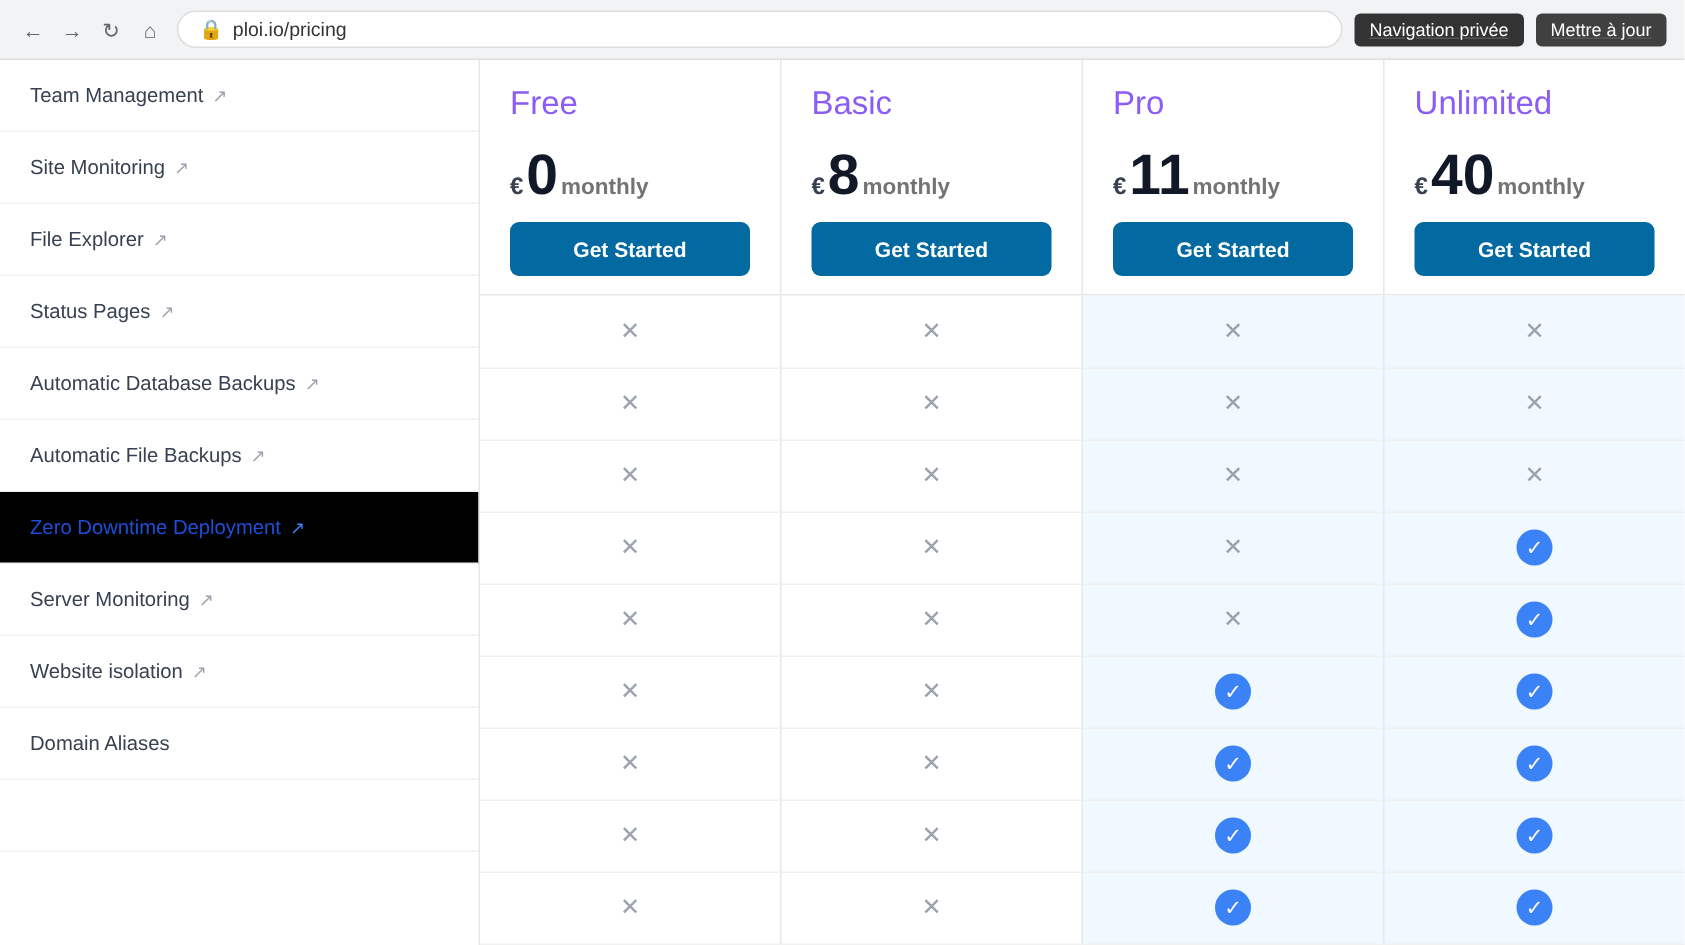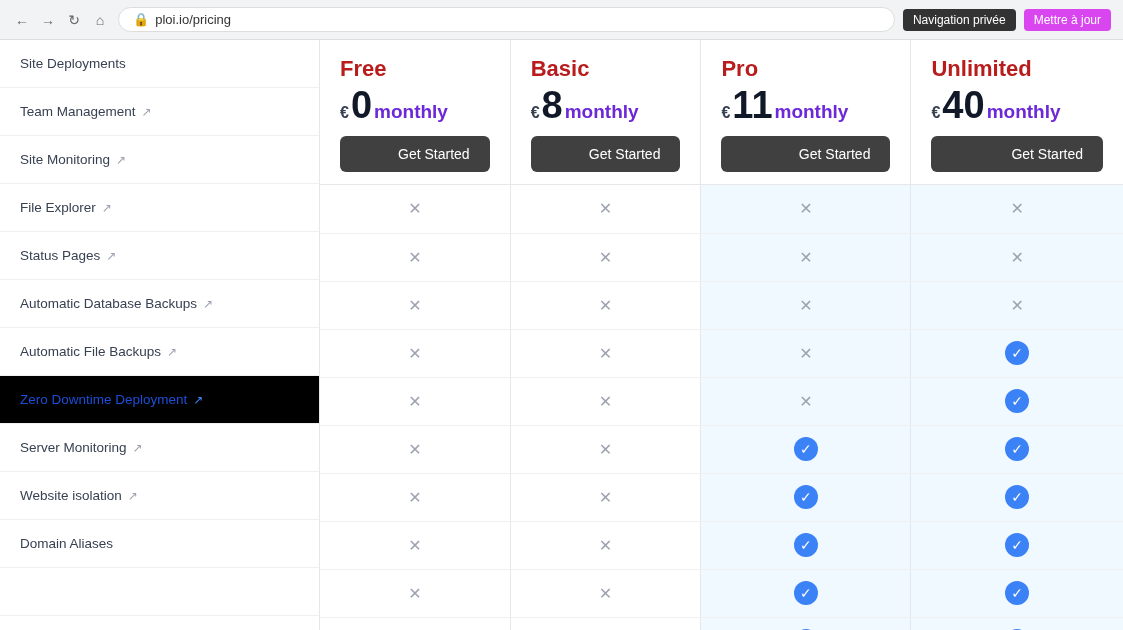--- a/index.html
+++ b/index.html
@@ -49,32 +49,33 @@
       display: flex;
       align-items: center;
       gap: 6px;
     }
     .browser-toolbar-right {
       display: flex;
       gap: 8px;
       align-items: flex-end;
       font-size: 12px;
       color: #555;
+      text-decoration: underline;
     }
     .incognito-btn {
       background: #333;
       color: #fff;
       border: none;
       border-radius: 4px;
       padding: 4px 10px;
       font-size: 12px;
       cursor: pointer;
     }
     .update-btn {
-      background: #d946ef;
+      background: #404040;
       color: #fff;
       border: none;
       border-radius: 4px;
       padding: 4px 10px;
       font-size: 12px;
       cursor: pointer;
     }
 
     
     .page-wrapper {
@@ -139,57 +140,57 @@
 
     .plan-header {
       padding: 16px 20px 12px;
       text-align: left;
       background: #fff;
       border-bottom: 1px solid #e5e7eb;
     }
 
     .plan-name {
       font-size: 22px;
-      font-weight: 700;
-      color: #b91c1c;
-      margin-bottom: 4px;
+      font-weight: 400;
+      color: #8b5cf6;
+      margin-bottom: 16px;
     }
 
     .plan-price {
       display: flex;
       align-items: baseline;
       gap: 2px;
       margin-bottom: 12px;
     }
     .price-currency {
       font-size: 16px;
       color: #374151;
     }
     .price-amount {
       font-size: 38px;
       font-weight: 800;
       color: #111827;
       line-height: 1;
     }
     .price-period {
-      font-size: 19px;
-      color: #6d28d9;
+      font-size: 15px;
+      color: #737373;
     }
 
     .get-started-btn {
-      background: #404040;
+      background: #0369a1;
       color: #fff;
       border: none;
       border-radius: 6px;
       padding: 10px 20px;
       font-size: 14px;
-      font-weight: 400;
+      font-weight: 700;
       cursor: pointer;
       width: 100%;
-      text-align: right;
+      text-align: center;
     }
 
     .pricing-table td {
       text-align: center;
       vertical-align: middle;
       border-right: 1px solid #e5e7eb;
       border-bottom: 1px solid #f0f0f0;
       padding: 0;
       height: 48px;
     }
@@ -242,23 +243,20 @@
   </div>
   <div class="browser-toolbar-right">
     <button class="incognito-btn">Navigation privée</button>
     <button class="update-btn">Mettre à jour</button>
   </div>
 </div>
 
 <div class="page-wrapper">
 
   <div class="sidebar" id="sidebar-container">
-  <div class="feature-row">
-        <span>Site Deployments</span>
-      </div>
       <div class="feature-row">
         <span>Team Management</span>
         <span class="ext-icon"> ↗</span>
       </div>
       <div class="feature-row">
         <span>Site Monitoring</span>
         <span class="ext-icon"> ↗</span>
       </div>
       <div class="feature-row">
         <span>File Explorer</span>

